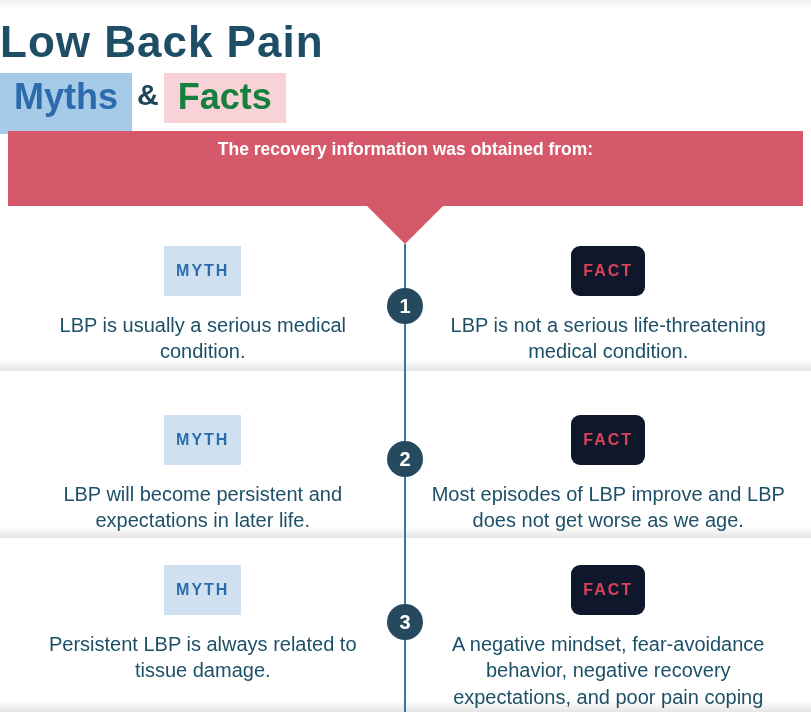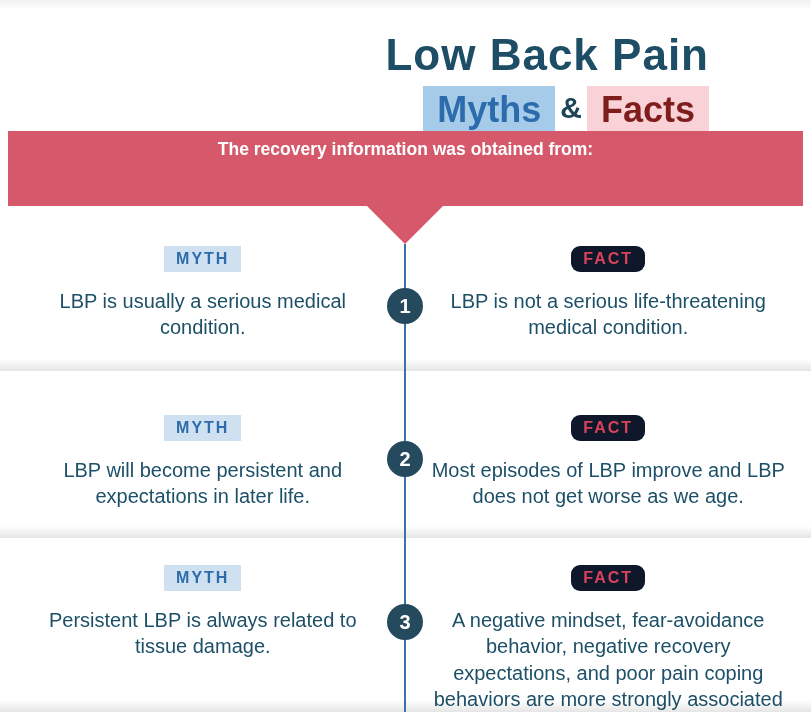--- a/index.html
+++ b/index.html
@@ -11,30 +11,30 @@
     background: #ffffff;
     font-family: "Liberation Sans", sans-serif;
   }
   .top-fade {
     position: absolute; top: 0; left: 0; right: 0; height: 9px;
     background: linear-gradient(#f0f0f0, #ffffff);
     pointer-events: none;
   }
 
   
-  .header { position: absolute; top: 16px; left: 0; width: 709px; height: 131px; text-align: right; }
+  .header { position: absolute; top: 3px; left: 0; width: 709px; height: 131px; text-align: left; }
   .main-title {
     margin-top: 14px;
     font-size: 44px; font-weight: 800; letter-spacing: 1px;
     color: #1e4e66;
   }
   .subtitle { margin-top: 6px; font-size: 36px; font-weight: 800; line-height: 1.2; }
   .myths-box { display: inline-block; background: #a5cbe9; color: #2d6cac; padding: 2px 14px 16px; }
   .amp { display: inline-block; color: #1d4557; font-size: 30px; font-weight: 800; padding: 0 5px; vertical-align: 4px; }
-  .facts-box { display: inline-block; background: #f8d2d6; color: #7f1d1d; padding: 2px 14px 5px; }
+  .facts-box { display: inline-block; background: #f8d2d6; color: #15803d; padding: 2px 14px 5px; }
 
   
   .banner {
     position: absolute; top: 131px; left: 8px; width: 795px; height: 75px;
     background: #d5596b; color: #ffffff; text-align: center;
   }
   .banner-heading { padding-top: 8px; font-size: 17.5px; font-weight: 700; }
   .banner-citation { margin: 4px auto 0; max-width: 742px; font-size: 15.3px; line-height: 1.4; }
   .pointer {
     position: absolute; top: 206px; left: 367px; width: 0; height: 0;
@@ -65,21 +65,21 @@
   .row-1 { height: 165px; }
   .row-2 { height: 167px; }
   .row-3 { height: 174px; }
   .row-1 .col { padding-top: 40px; }
   .row-2 .col { padding-top: 44px; }
   .row-3 .col { padding-top: 27px; }
   .col { width: 50%; box-sizing: border-box; text-align: center; }
 
   .chip {
     display: inline-block; font-size: 16px; font-weight: 800; letter-spacing: 2px;
-    padding: 4px 12px;
+    padding: 16px 12px;
   }
   .chip-myth { background: #cfe1f0; color: #2d6cac; }
   .chip-fact { background: #0f172a; color: #d8435c; border-radius: 9px; }
 
   .statement {
     margin: 16px auto 0; max-width: 358px;
     font-size: 20px; line-height: 1.32; color: #1d5068;
   }
 </style>
 </head>

